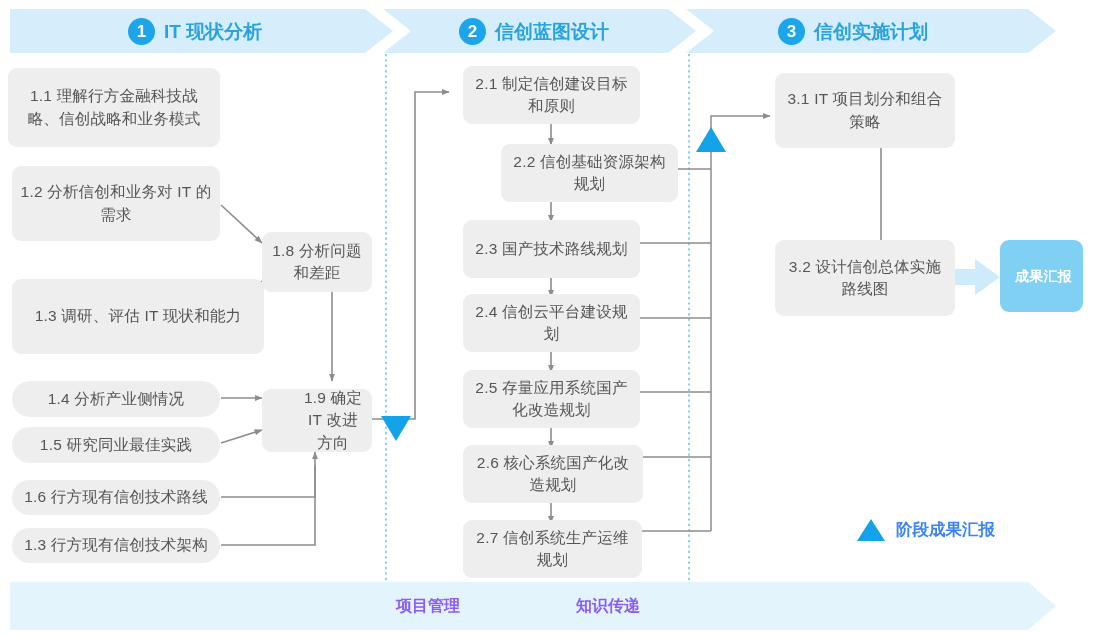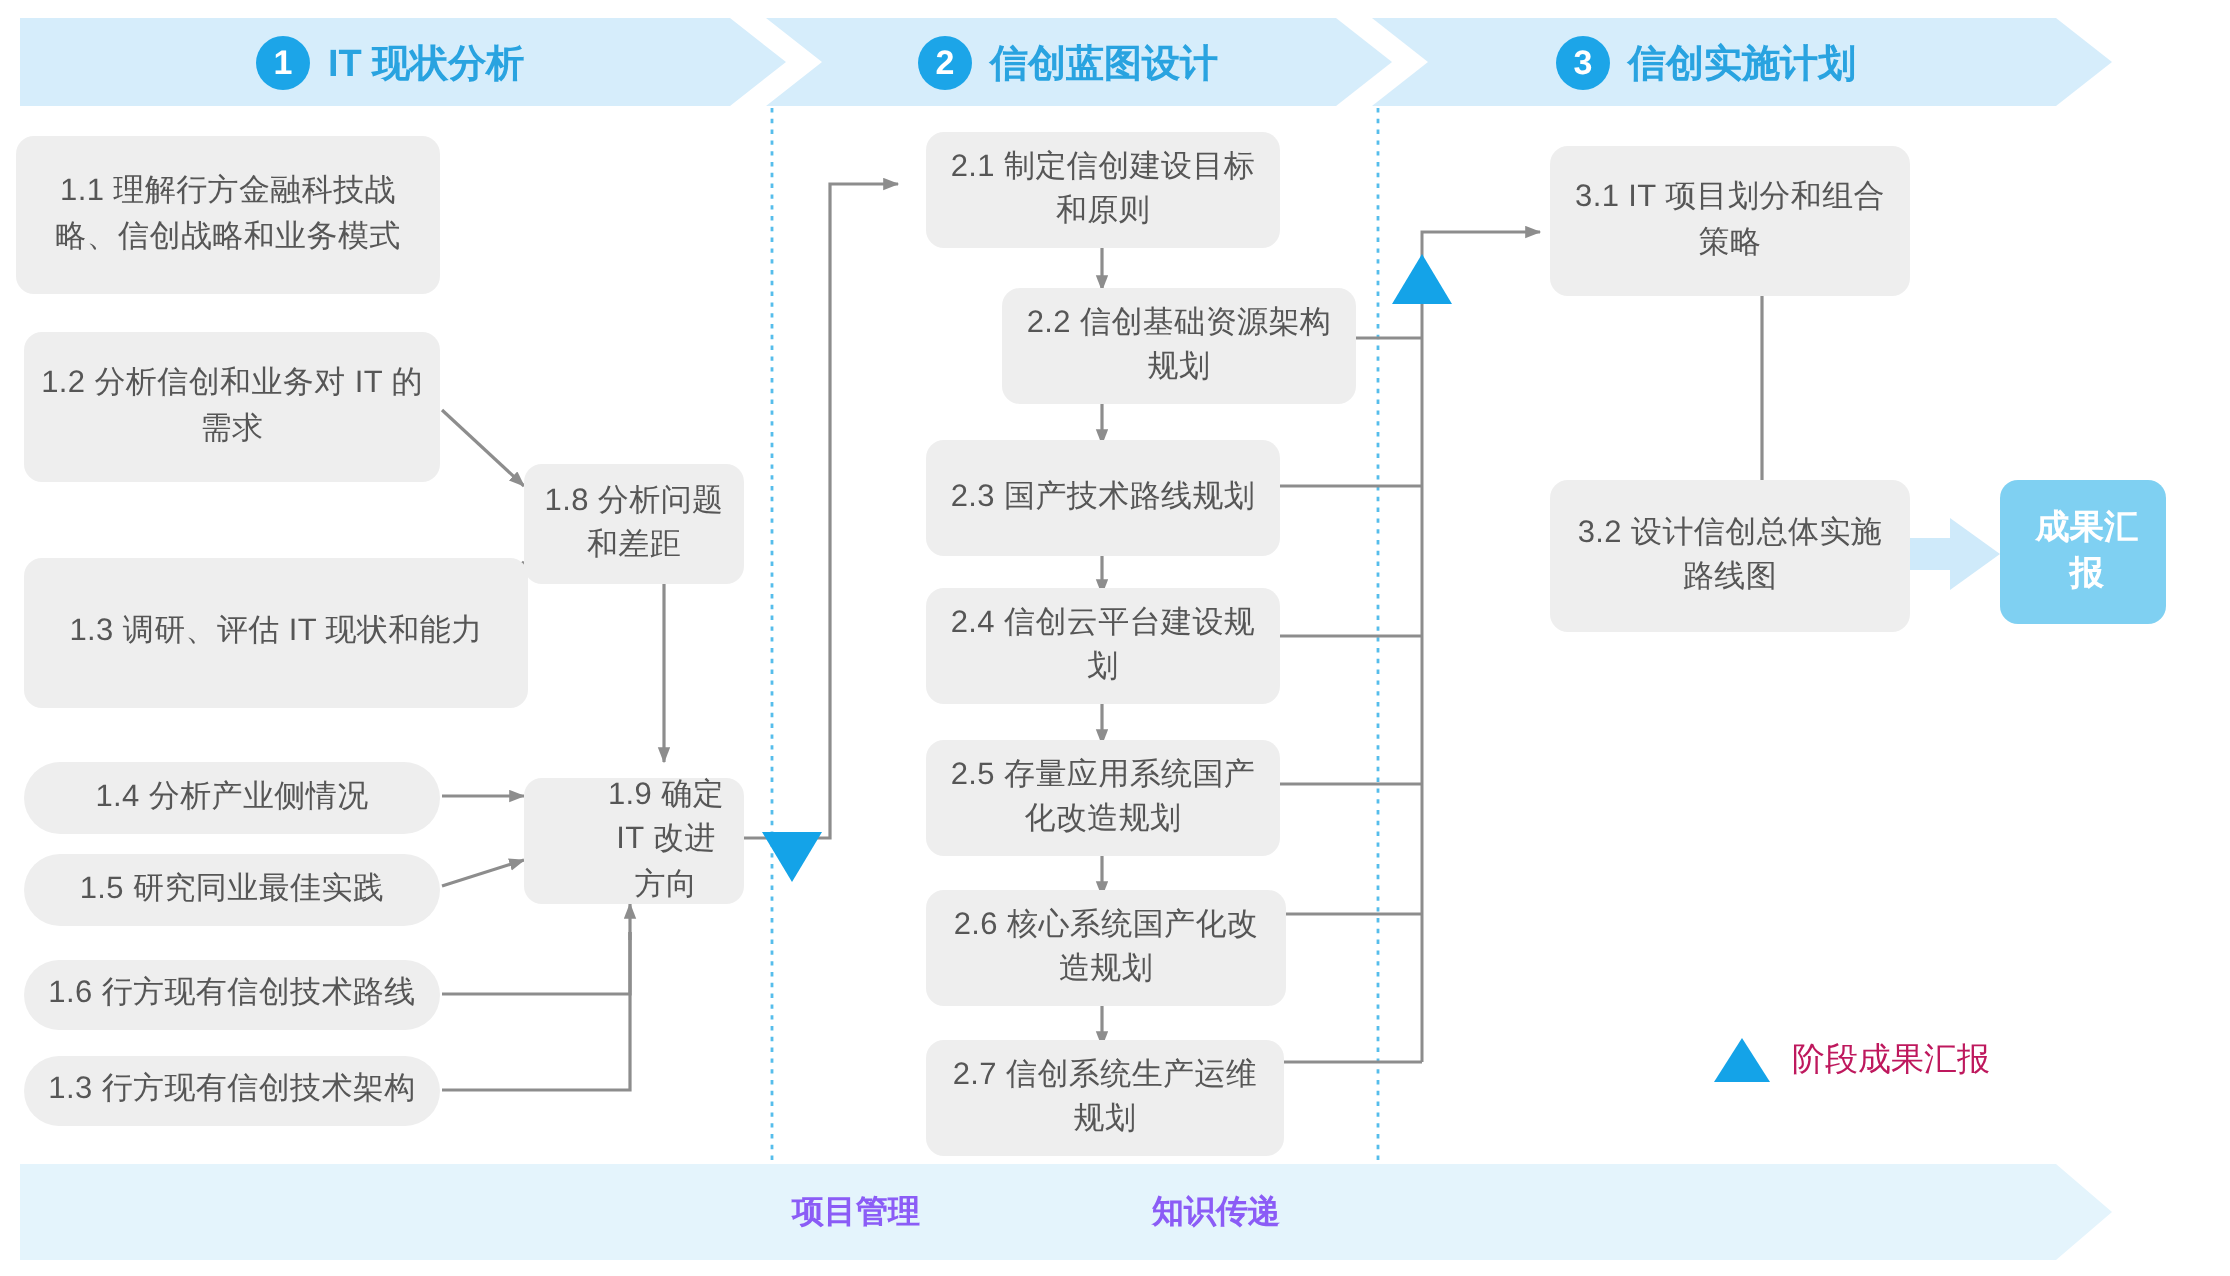--- a/index.html
+++ b/index.html
@@ -7,32 +7,32 @@
        font-family:"Liberation Sans","DejaVu Sans",sans-serif;}
   #stage{position:absolute;left:0;top:0;width:1115px;height:638px;}
   svg.layer{position:absolute;left:0;top:0;width:1115px;height:638px;pointer-events:none;}
 
   .node{position:absolute;background:#eeeeee;border-radius:9px;
         display:flex;align-items:center;justify-content:center;text-align:center;
         color:#565656;font-size:15.5px;line-height:1.45;padding:4px 8px;
         box-sizing:border-box;letter-spacing:.2px;}
   .pill{border-radius:22px;}
   .result{background:#7fd0f2;color:#ffffff;font-weight:bold;border-radius:9px;
-          font-size:17px;line-height:1.35;padding-left:12px;}
+          font-size:14px;line-height:1.35;padding-left:12px;}
 
   .phase-label{position:absolute;display:flex;align-items:center;gap:9px;
                color:#29a3e0;font-weight:bold;font-size:19px;white-space:nowrap;}
   .phase-num{width:27px;height:27px;border-radius:50%;background:#1ca5e8;color:#fff;
              display:flex;align-items:center;justify-content:center;
              font-size:17px;font-weight:bold;line-height:1;}
 
   .footer-label{position:absolute;color:#8b5cf6;font-weight:bold;font-size:16px;white-space:nowrap;}
 
   .legend{position:absolute;display:flex;align-items:center;gap:11px;
-          color:#be185d;font-weight:normal;font-size:16.5px;white-space:nowrap;}
+          color:#3b82f6;font-weight:bold;font-size:16.5px;white-space:nowrap;}
   .legend-tri{width:0;height:0;border-left:14px solid transparent;border-right:14px solid transparent;
               border-bottom:22px solid #14a3e8;}
 </style>
 </head>
 <body>
 
 <div id="stage">
 
   <svg class="layer" viewBox="0 0 1115 638">
     <defs>

